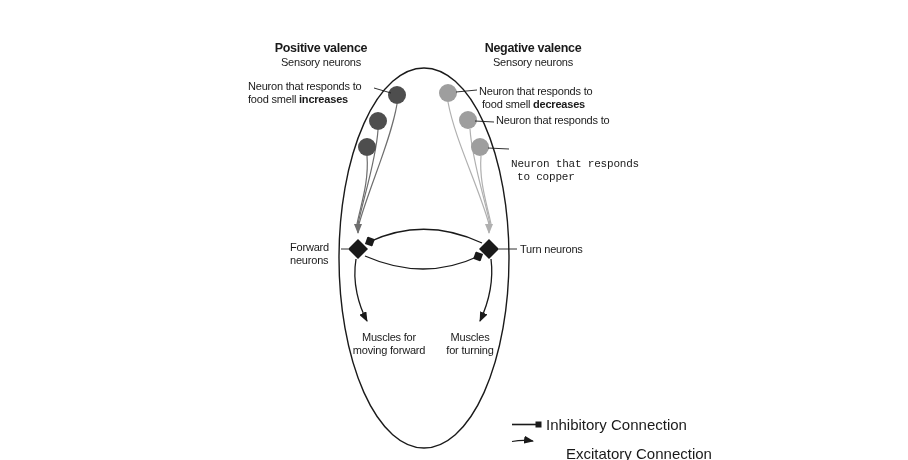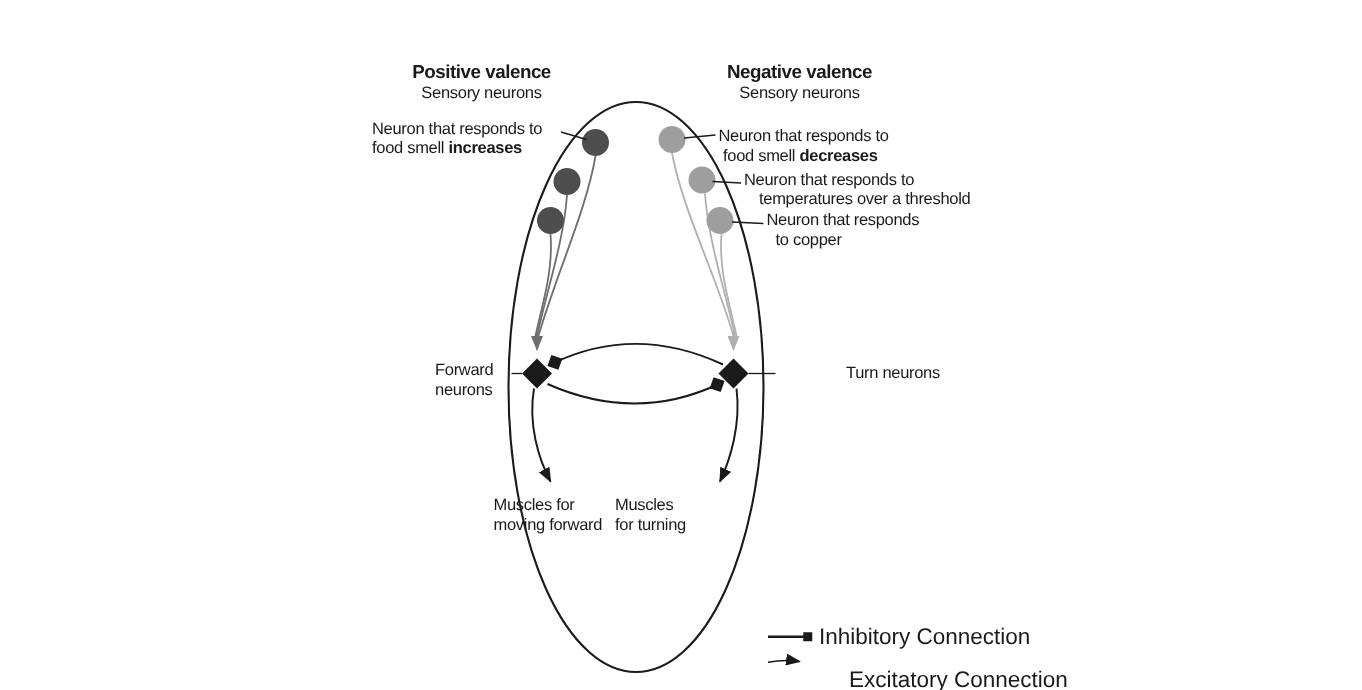--- a/index.html
+++ b/index.html
@@ -34,21 +34,21 @@
   
   .t{position:absolute;white-space:nowrap;letter-spacing:-0.2px;}
   .heading{width:170px;text-align:center;line-height:14px;}
   .heading .hl{font-size:12.5px;font-weight:bold;letter-spacing:-0.3px;}
   .heading .sl{font-size:11px;}
   .lbl{font-size:11px;line-height:13px;}
   .lbl .b{font-weight:bold;}
   .lbl .ind1{margin-left:3px;}
   .lbl .ind2{margin-left:10px;}
   .lbl .ind3{margin-left:6px;}
-  .muscle{width:120px;font-size:11px;line-height:13px;}
+  .muscle{width:120px;font-size:11px;line-height:13px;text-align:center;}
   .legend-text{font-size:15px;line-height:11px;letter-spacing:0;}
 </style>
 </head>
 <body>
 
 <div class="stage">
 
   <svg width="908" height="460" viewBox="0 0 908 460">
     <defs>
       <marker id="ah-dark" markerUnits="userSpaceOnUse" markerWidth="10" markerHeight="8" refX="9" refY="4" orient="auto">
@@ -126,32 +126,31 @@
     <div>Neuron that responds to</div>
     <div><span>food smell </span><span class="b">increases</span></div>
   </div>
 
   <div class="t lbl" style="left:479px;top:85px;">
     <div>Neuron that responds to</div>
     <div class="ind1"><span>food smell </span><span class="b">decreases</span></div>
   </div>
   <div class="t lbl" style="left:496px;top:114px;">
     <div>Neuron that responds to</div>
-    <div class="ind2">temperatures over a threshold</div>
   </div>
-  <div class="t lbl" style="left:511px;top:141px;">
+  <div class="t lbl" style="left:511px;top:158px;font-family:Liberation Mono, monospace;">
     <div>Neuron that responds</div>
     <div class="ind3">to copper</div>
   </div>
 
   <div class="t lbl" style="left:290px;top:241px;">
     <div>Forward</div>
     <div>neurons</div>
   </div>
-  <div class="t lbl" style="left:520px;top:243px;margin-left:44px;">Turn neurons</div>
+  <div class="t lbl" style="left:520px;top:243px;">Turn neurons</div>
 
   <div class="t muscle" style="left:329px;top:331px;">
     <div>Muscles for</div>
     <div>moving forward</div>
   </div>
   <div class="t muscle" style="left:410px;top:331px;">
     <div>Muscles</div>
     <div>for turning</div>
   </div>
 

